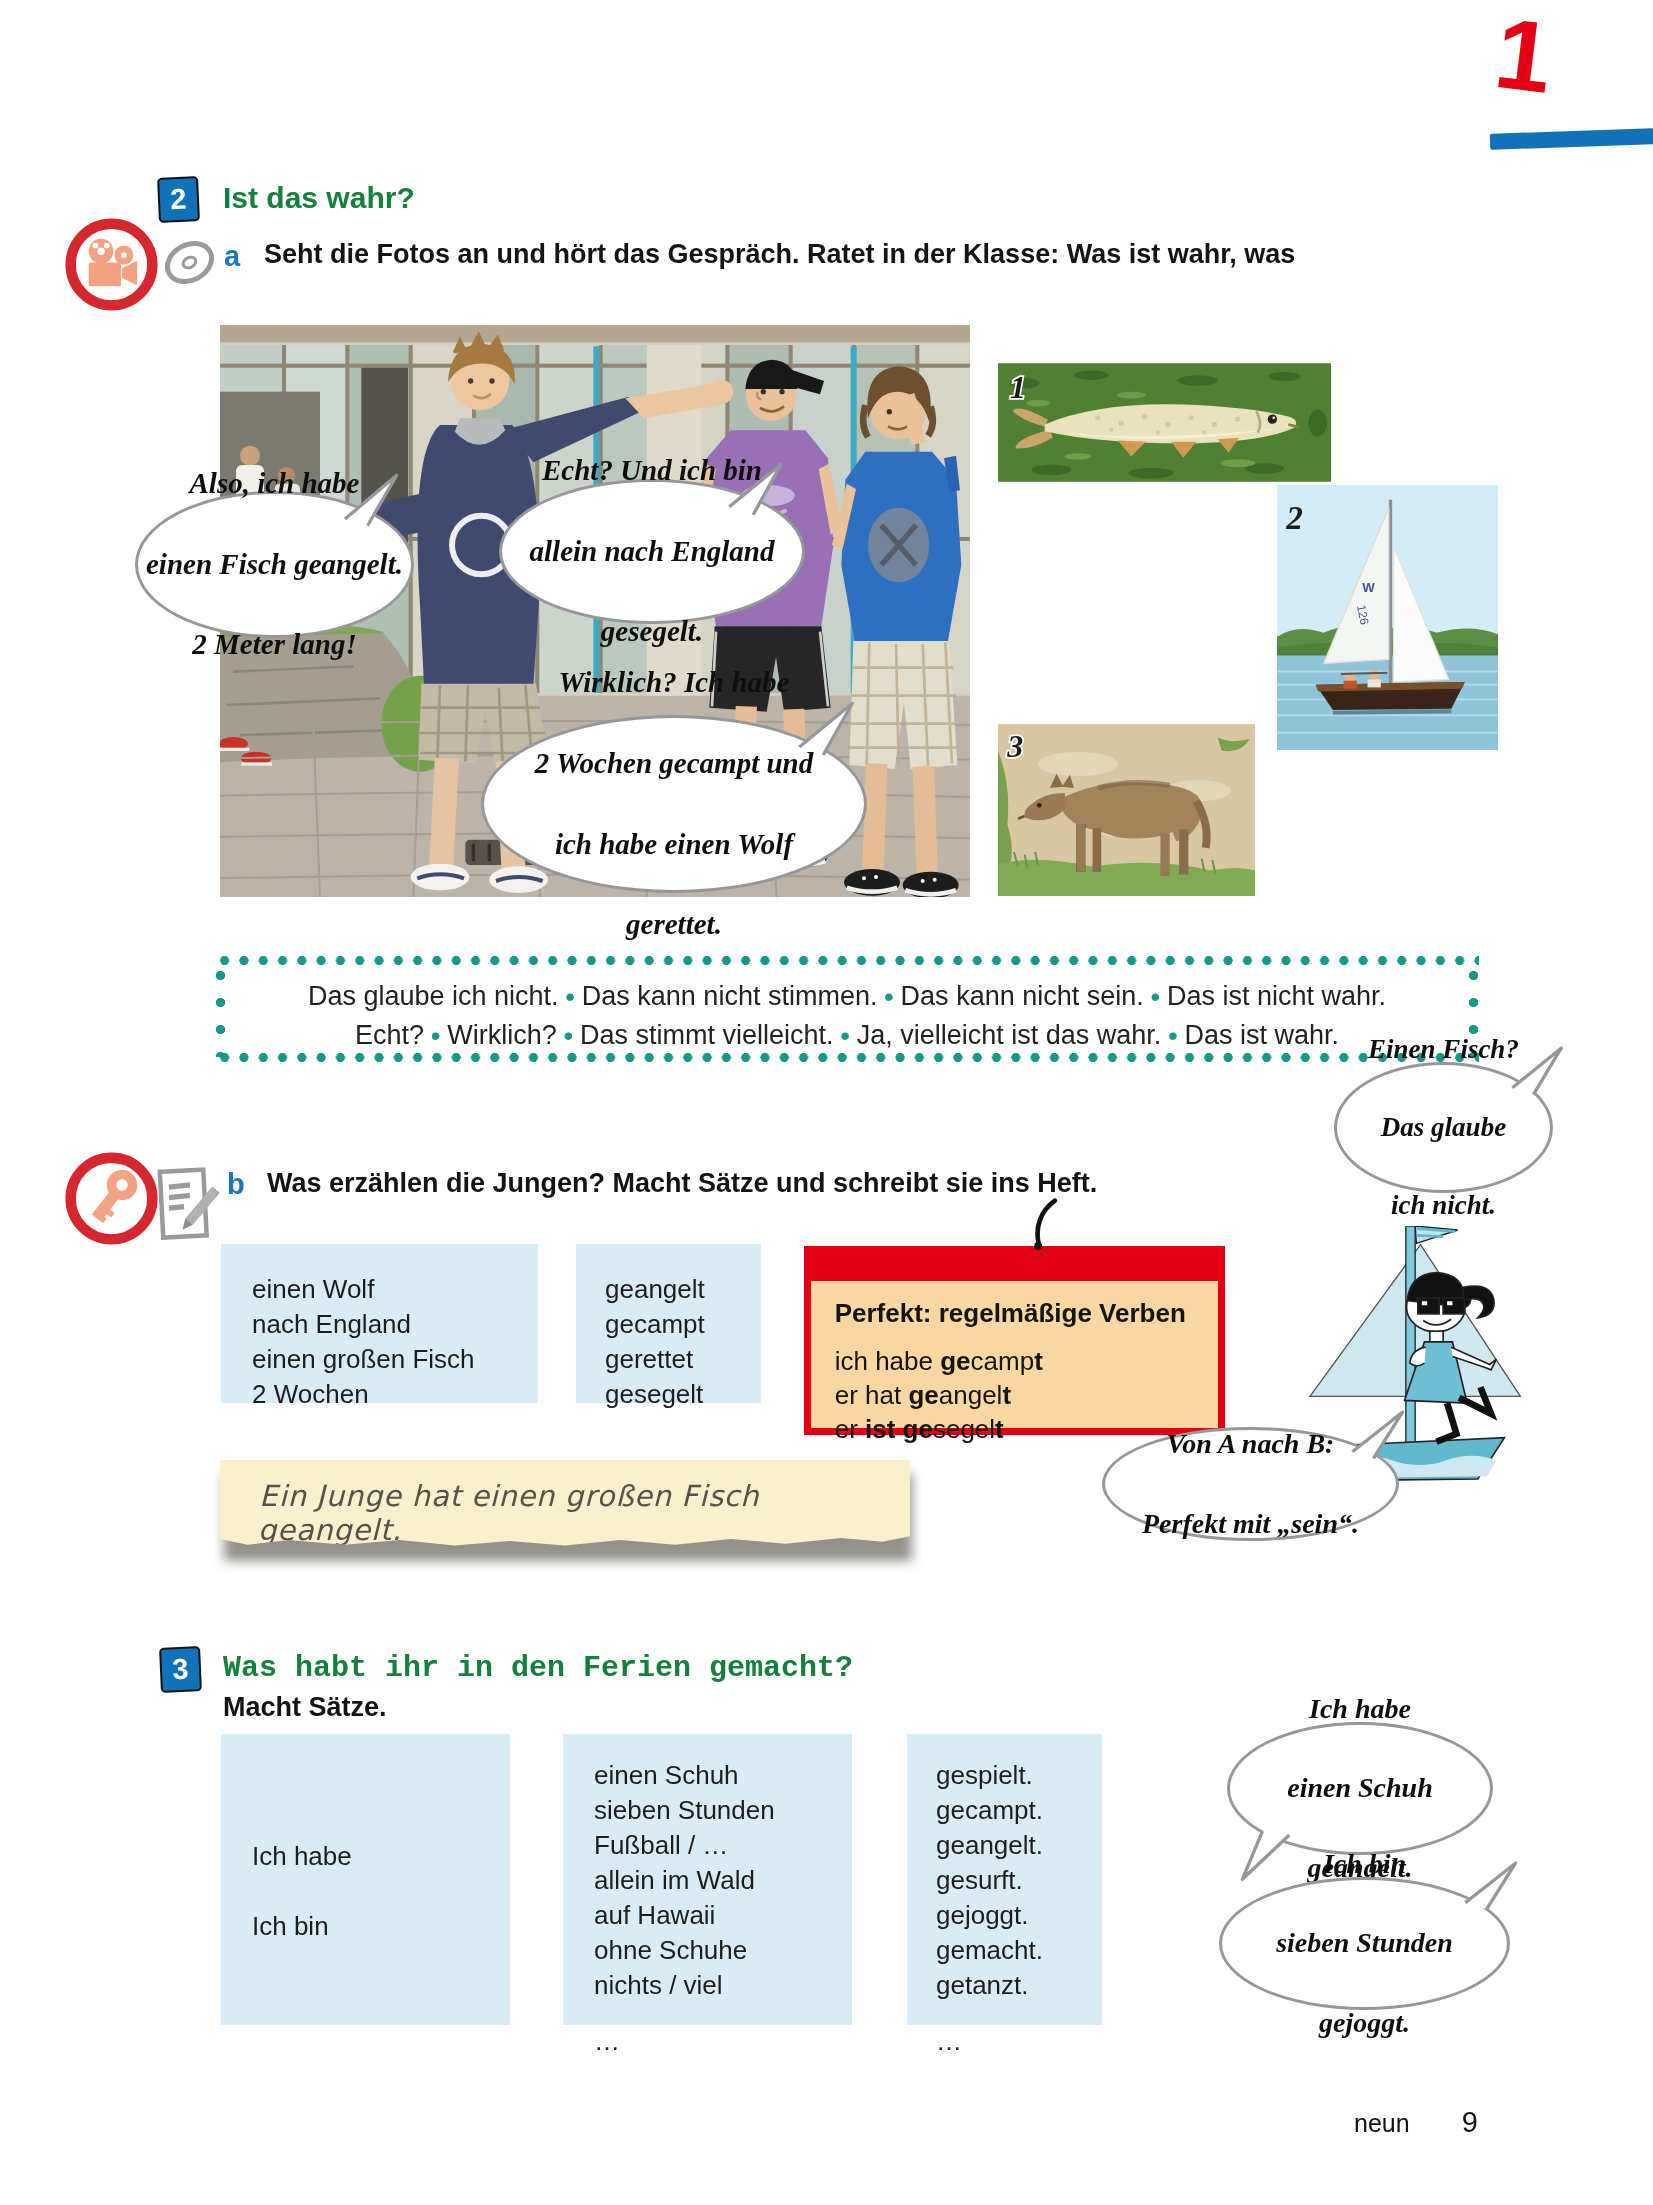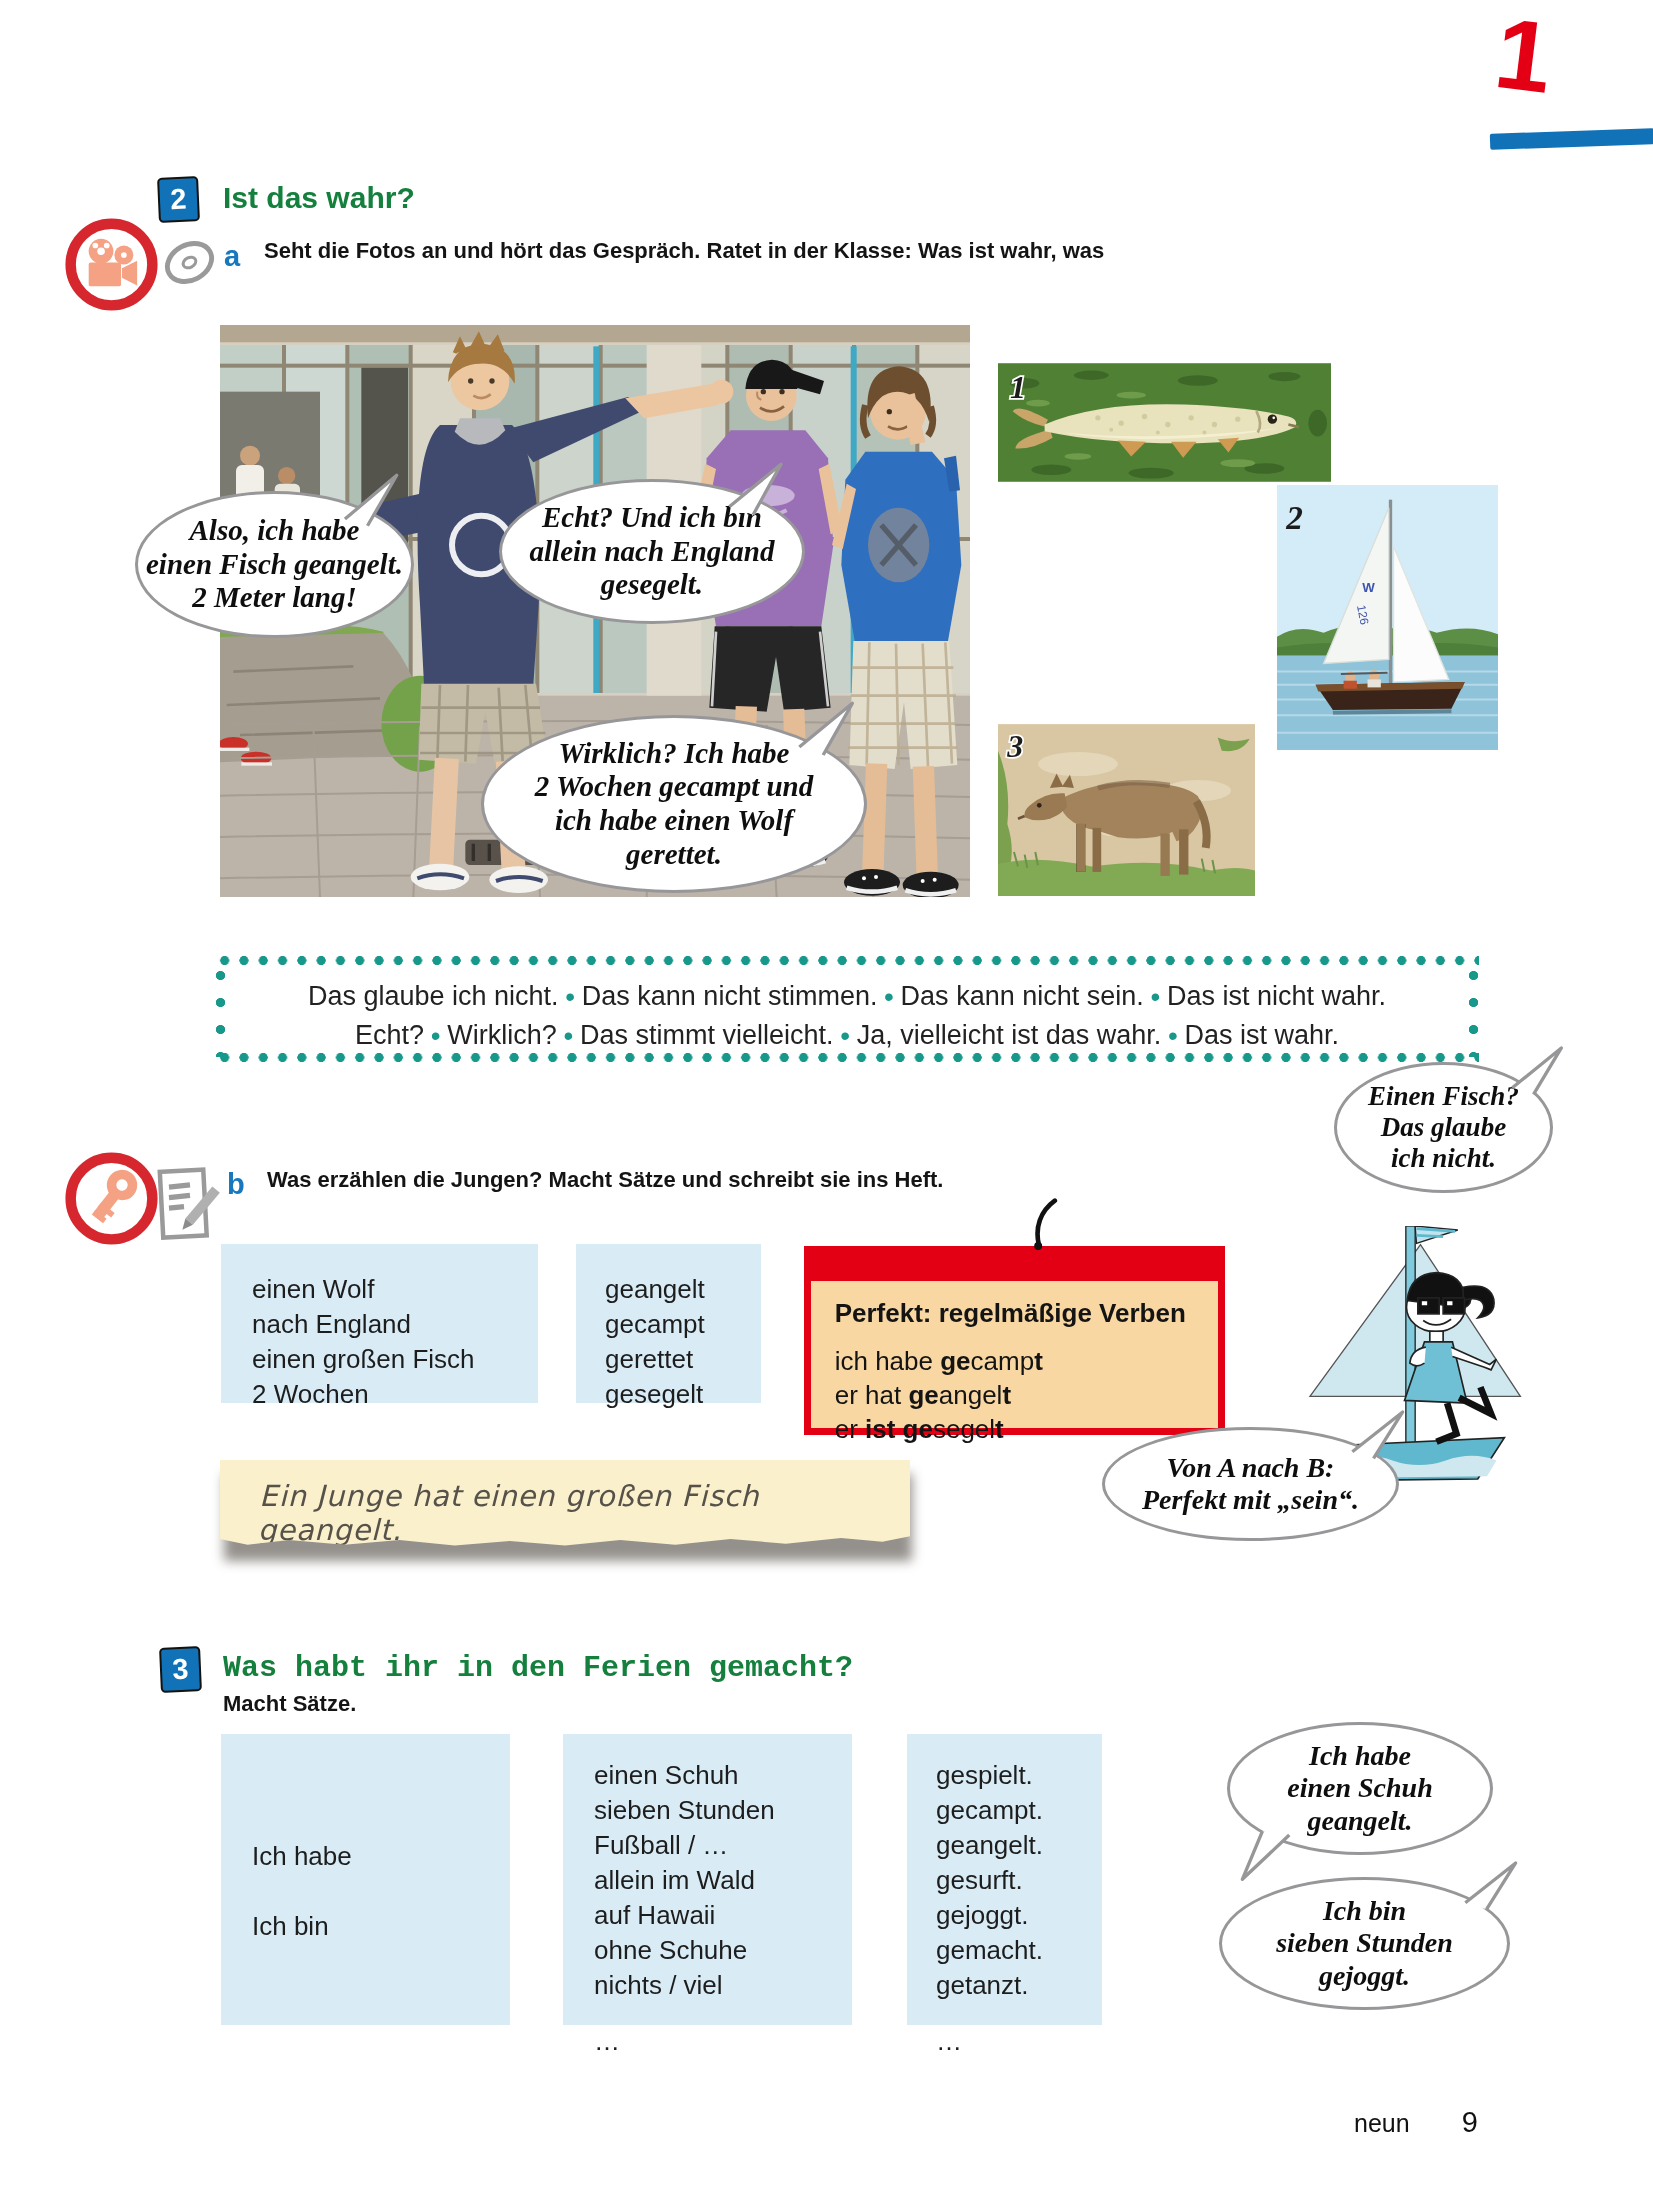--- a/index.html
+++ b/index.html
@@ -12,30 +12,30 @@
            color:#e30015;transform:rotate(7deg);font-family:"Liberation Sans",sans-serif;line-height:1;}
   .chapswoosh{position:absolute;left:1490px;top:131px;width:164px;height:16px;background:#1272b8;
               transform:rotate(-2deg);border-radius:2px;}
 
   
   .badge{position:absolute;width:37px;height:41px;background:#1272b8;border:2.7px solid #14120f;
          border-radius:4.7px;transform:rotate(-2.5deg);display:flex;align-items:center;justify-content:center;
          color:#fff;font-size:29px;font-weight:bold;}
   .extitle{position:absolute;font-size:30px;font-weight:bold;color:#15803d;}
   .subletter{position:absolute;font-size:29px;font-weight:bold;color:#1878be;}
-  .task{position:absolute;font-size:22px;font-weight:bold;color:#141414;line-height:1.3;}
+  .task{position:absolute;font-size:27px;font-weight:bold;color:#141414;line-height:1.3;}
 
   
   .photo{position:absolute;overflow:hidden;}
   .photo svg{display:block;}
 
   
   .sb{position:absolute;background:#fff;border:3.3px solid #97979a;border-radius:50%;
       display:flex;flex-direction:column;align-items:center;justify-content:center;text-align:center;
-      font-family:"Liberation Serif",serif;font-weight:bold;font-style:italic;color:#0e0e0e;z-index:6;}
+      font-family:"Liberation Serif",serif;font-weight:bold;font-style:italic;color:#0e0e0e;z-index:6;gap:47px;}
   .sb .ln{line-height:1.16;white-space:nowrap;}
   .tail{position:absolute;z-index:7;}
 
   
   .dotbox{position:absolute;left:215px;top:955px;width:1264px;height:108px;}
   .dot-h{position:absolute;left:0;width:100%;height:10.7px;
          background-image:radial-gradient(circle 4.7px at 50% 50%, #17988b 4.3px, transparent 4.7px);
          background-size:19.3px 10.7px;background-repeat:repeat-x;}
   .dot-v{position:absolute;top:6.7px;width:10.7px;height:95px;
          background-image:radial-gradient(circle 4.7px at 50% 50%, #17988b 4.3px, transparent 4.7px);

